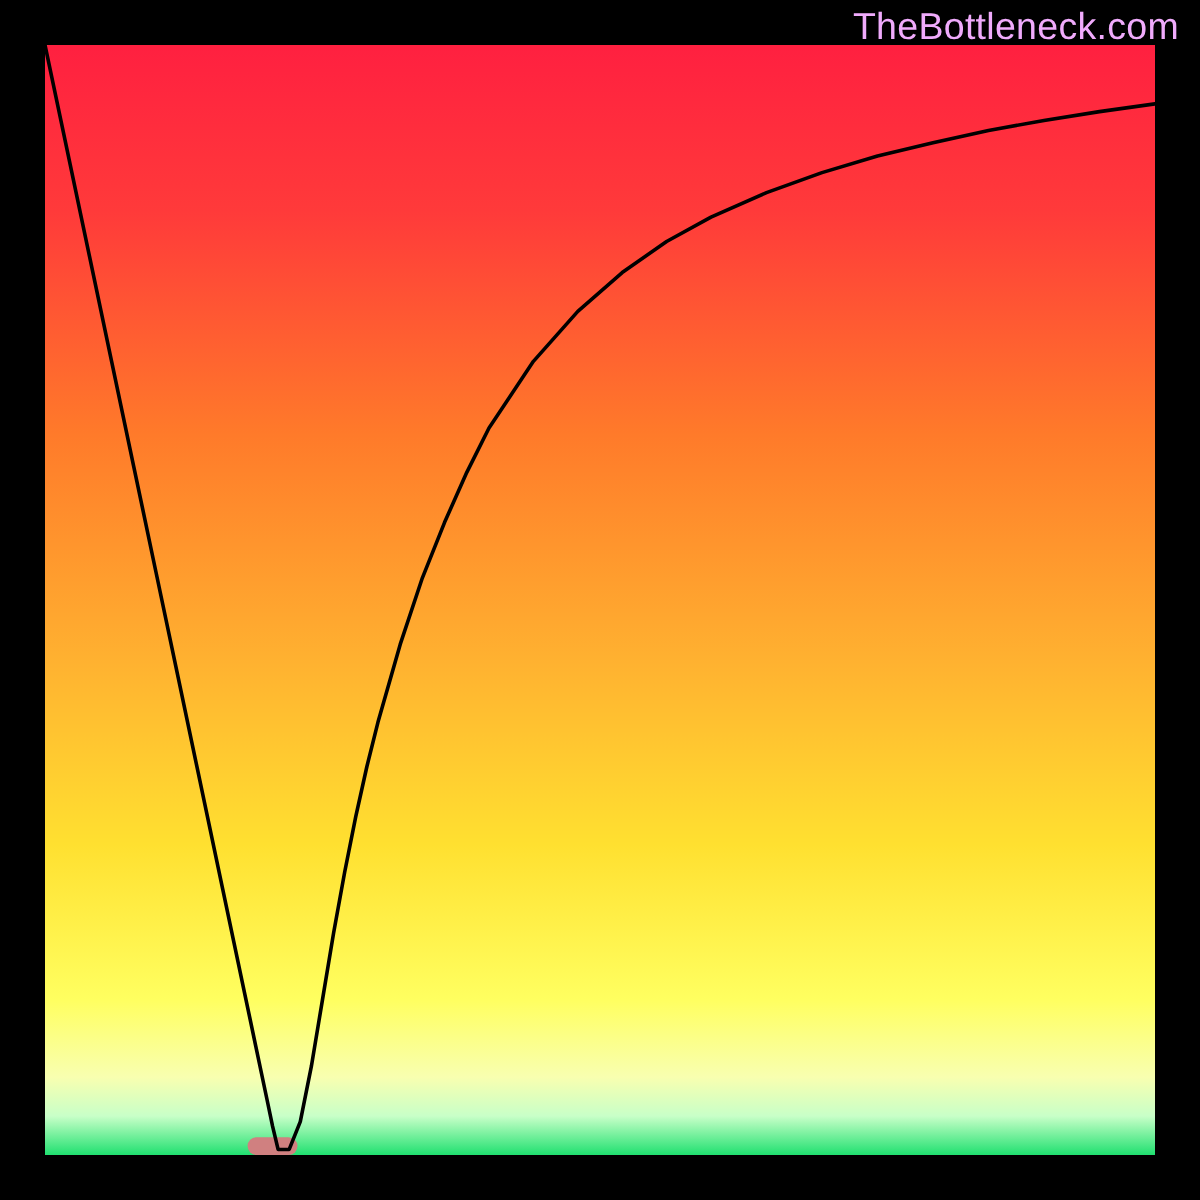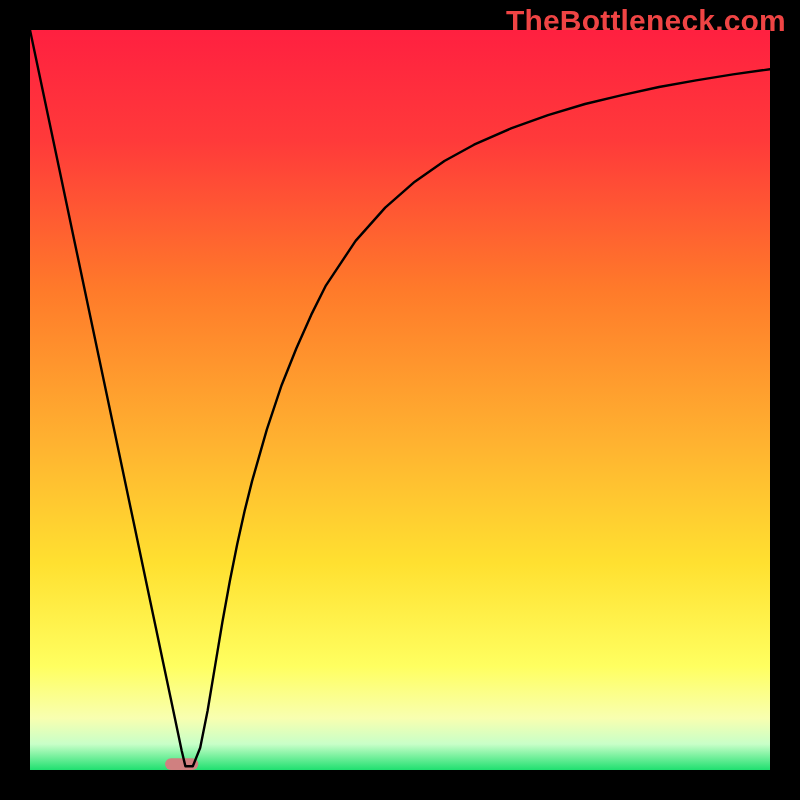--- a/index.html
+++ b/index.html
@@ -21,23 +21,23 @@
     position: absolute;
     left: 30px;
     top: 30px;
     width: 740px;
     height: 740px;
   }
   .attribution {
     position: absolute;
     top: 4px;
     right: 14px;
-    color: #ef4444;
-    font-size: 30px;
-    font-weight: 700;
+    color: #f0abfc;
+    font-size: 25px;
+    font-weight: 400;
     letter-spacing: 0.2px;
   }
 </style>
 </head>
 <body>
 
 <div class="frame">
   <div class="attribution">TheBottleneck.com</div>
   <svg class="plot" viewBox="0 0 740 740" preserveAspectRatio="none">
     <defs>

